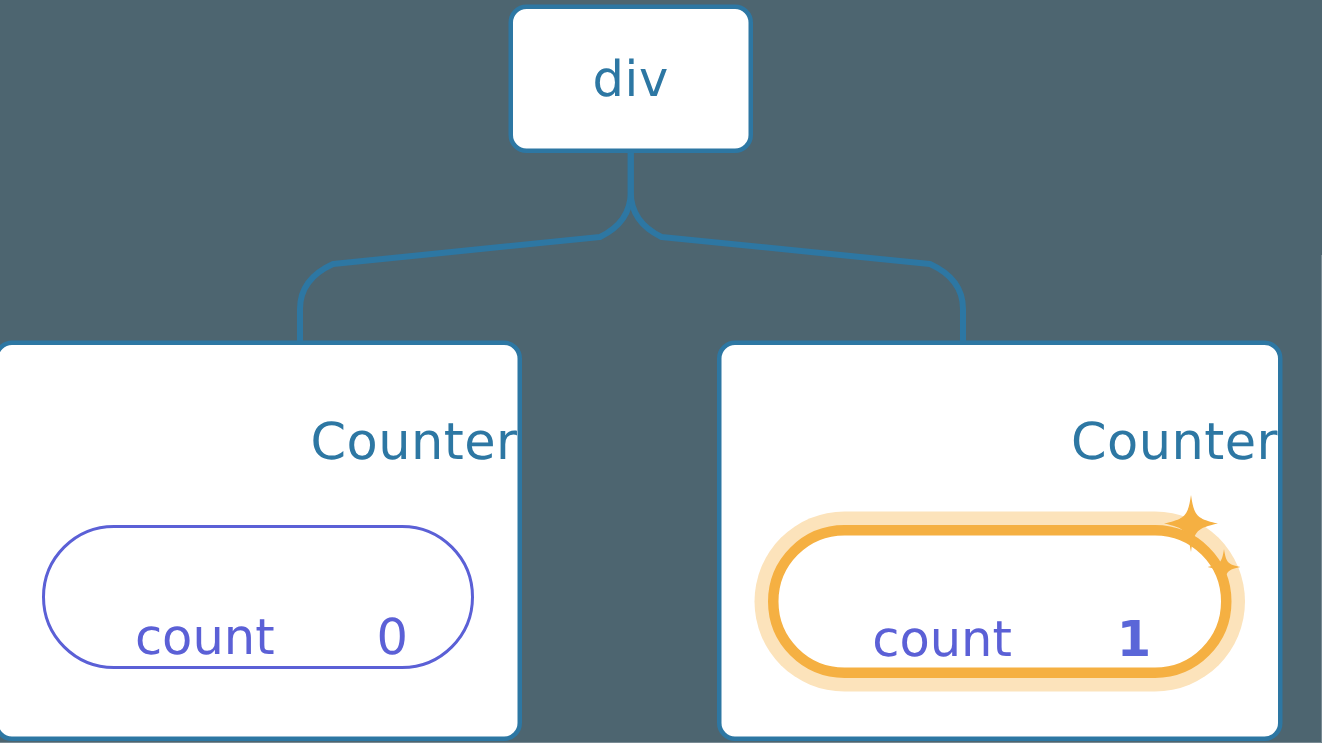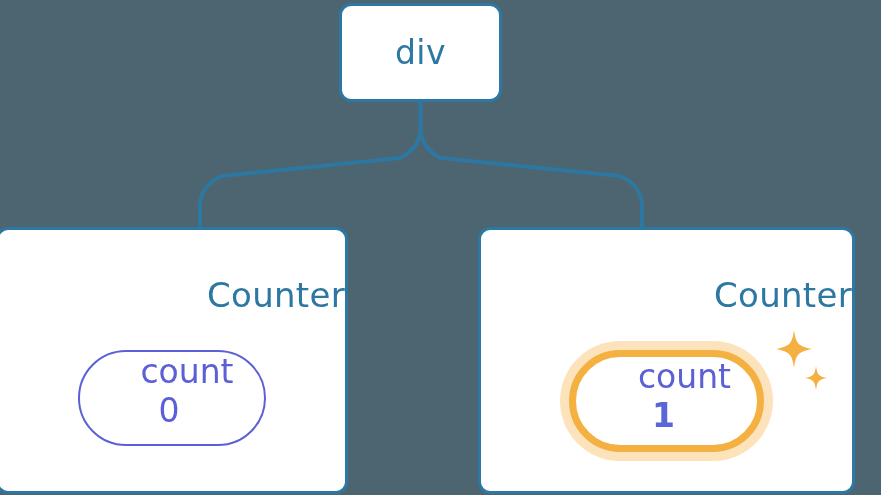--- a/index.html
+++ b/index.html
@@ -83,27 +83,26 @@
     position: absolute;
     left: 0;
     right: 0;
     top: 120px;
     display: flex;
     justify-content: center;
   }
   .pill {
     position: relative;
     display: flex;
-    align-items: center;
+    align-items: flex-end;
     height: 96px;
     border: 2px solid #5b60d6;
     border-radius: 999px;
     box-sizing: border-box;
     background: #ffffff;
-    flex-direction: column;
   }
   .pill-key {
     display: flex;
     align-items: center;
     justify-content: center;
     padding: 0 30px 0 60px;
     color: #5b60d6;
     font-size: 33px;
   }
   .pill-sep {

